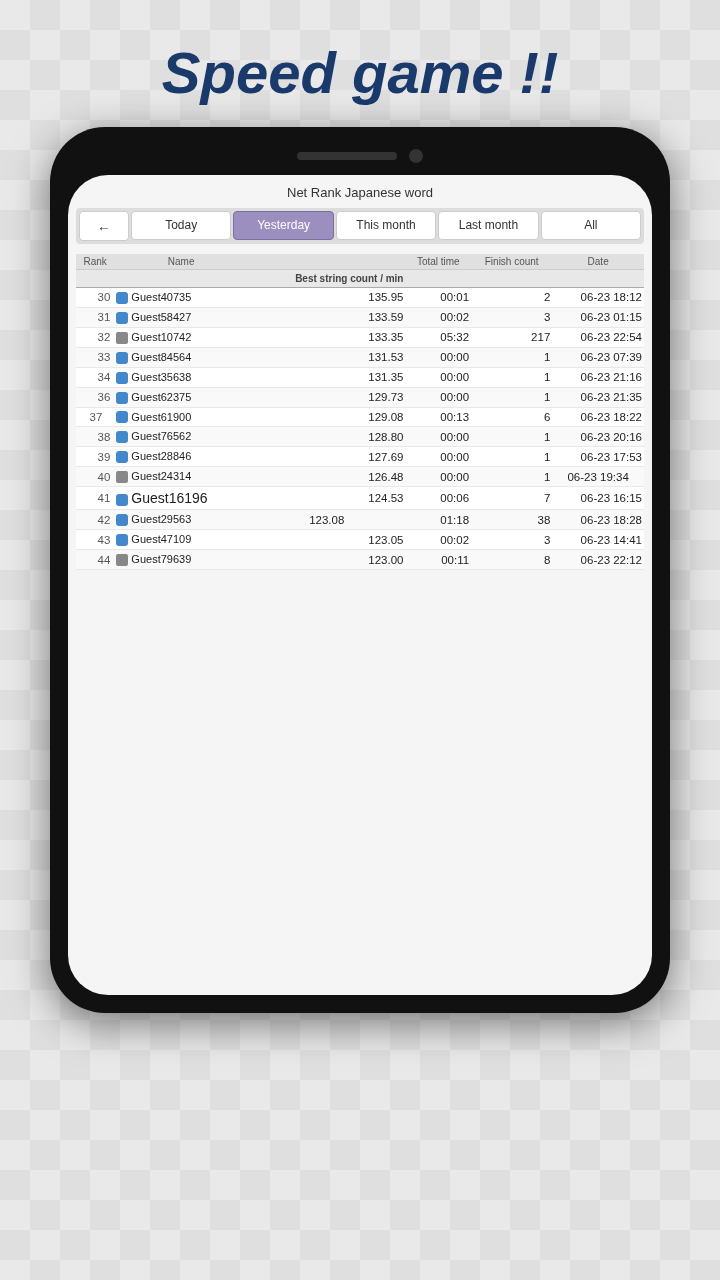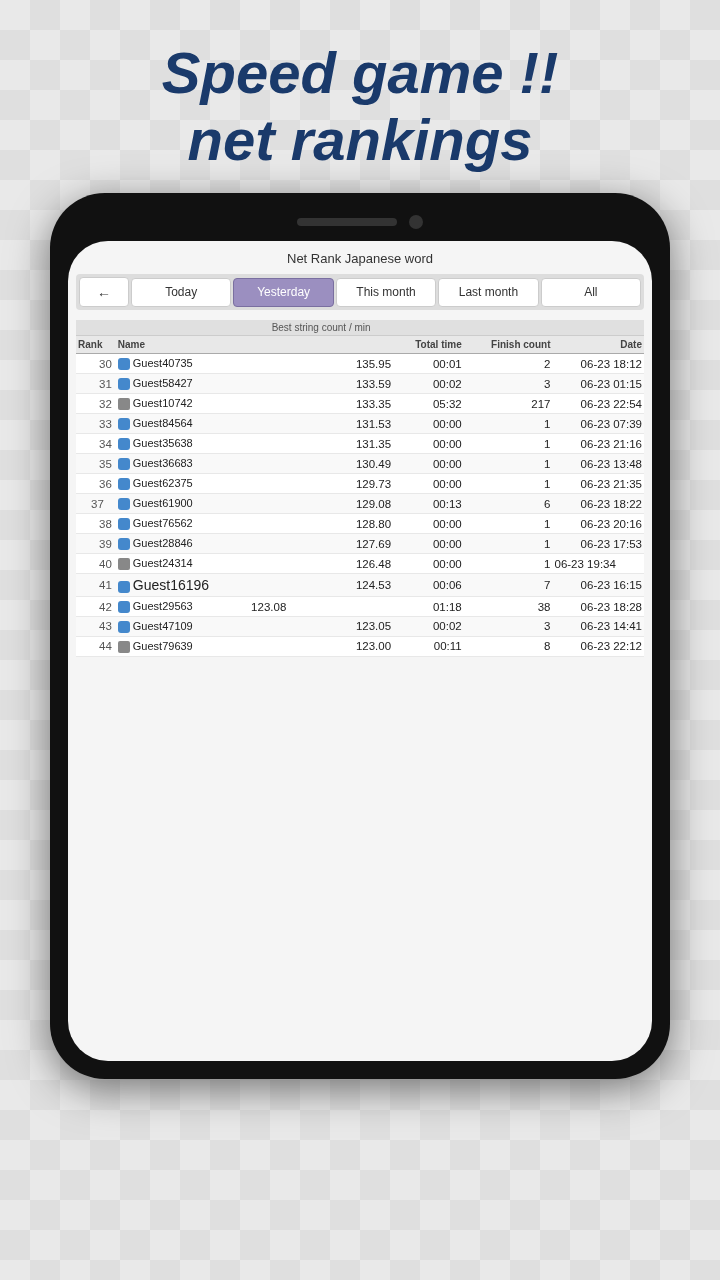--- a/index.html
+++ b/index.html
@@ -192,21 +192,20 @@
 
     td:nth-child(3), td:nth-child(4), td:nth-child(5), td:nth-child(6) {
       text-align: right;
     }
   </style>
 </head>
 <body>
 
 <div class="page-title">
   <div>Speed game !!</div>
-  <div>net rankings</div>
 </div>
 
 <div class="phone-frame">
   <div class="phone-notch-bar">
     <div class="notch-pill"></div>
     <div class="notch-camera"></div>
   </div>
   <div class="phone-screen">
     <div class="app-content">
 
@@ -217,34 +216,34 @@
         <button class="tab-btn">Today</button>
         <button class="tab-btn active">Yester­day</button>
         <button class="tab-btn">This month</button>
         <button class="tab-btn">Last month</button>
         <button class="tab-btn">All</button>
       </div>
 
       <table class="ranking-table">
         <thead>
           <tr>
-            <th></th>
-            <th></th>
-            <th colspan="1">Best string count / min</th>
-            <th></th>
-            <th></th>
-            <th></th>
-          </tr>
-          <tr>
             <th>Rank</th>
             <th>Name</th>
             <th></th>
             <th>Total time</th>
             <th>Finish count</th>
             <th>Date</th>
+          </tr>
+          <tr>
+            <th></th>
+            <th></th>
+            <th colspan="1">Best string count / min</th>
+            <th></th>
+            <th></th>
+            <th></th>
           </tr>
         </thead>
         <tbody id="rankings-body">
         <tr>
               <td style="text-align: right; color: rgb(85, 85, 85); padding-right: 4px;">30</td>
               <td style="white-space: nowrap;"><span style="display: inline-block; width: 12px; height: 12px; border-radius: 3px; background-color: rgb(68, 136, 204); margin-right: 3px; vertical-align: middle;"></span><span style="font-size: 11px;">Guest40735</span></td>
               <td style="text-align: right;">135.95</td>
               <td style="text-align: right;">00:01</td>
               <td style="text-align: right;">2</td>
               <td style="text-align: right; margin-top: 9px;">06-23 18:12</td>
@@ -275,28 +274,20 @@
             </tr>
             <tr>
               <td style="text-align: right; color: rgb(85, 85, 85); padding-right: 4px;">34</td>
               <td style="white-space: nowrap;"><span style="display: inline-block; width: 12px; height: 12px; border-radius: 3px; background-color: rgb(68, 136, 204); margin-right: 3px; vertical-align: middle;"></span><span style="font-size: 11px;">Guest35638</span></td>
               <td style="text-align: right;">131.35</td>
               <td style="text-align: right;">00:00</td>
               <td style="text-align: right;">1</td>
               <td style="text-align: right;">06-23 21:16</td>
             </tr>
             <tr>
-              <td style="text-align: right; color: rgb(85, 85, 85); padding-right: 4px;">35</td>
-              <td style="white-space: nowrap;"><span style="display: inline-block; width: 12px; height: 12px; border-radius: 3px; background-color: rgb(68, 136, 204); margin-right: 3px; vertical-align: middle;"></span><span style="font-size: 11px;">Guest36683</span></td>
-              <td style="text-align: right;">130.49</td>
-              <td style="text-align: right;">00:00</td>
-              <td style="text-align: right;">1</td>
-              <td style="text-align: right;">06-23 13:48</td>
-            </tr>
-            <tr>
               <td style="text-align: right; color: rgb(85, 85, 85); padding-right: 4px;">36</td>
               <td style="white-space: nowrap;"><span style="display: inline-block; width: 12px; height: 12px; border-radius: 3px; background-color: rgb(68, 136, 204); margin-right: 3px; vertical-align: middle;"></span><span style="font-size: 11px;">Guest62375</span></td>
               <td style="text-align: right;">129.73</td>
               <td style="text-align: right;">00:00</td>
               <td style="text-align: right;">1</td>
               <td style="text-align: right;">06-23 21:35</td>
             </tr>
             <tr>
               <td style="text-align: right; color: rgb(85, 85, 85); padding-right: 12px;">37</td>
               <td style="white-space: nowrap;"><span style="display: inline-block; width: 12px; height: 12px; border-radius: 3px; background-color: rgb(68, 136, 204); margin-right: 3px; vertical-align: middle;"></span><span style="font-size: 11px;">Guest61900</span></td>
@@ -320,34 +311,34 @@
               <td style="text-align: right;">00:00</td>
               <td style="text-align: right;">1</td>
               <td style="text-align: right;">06-23 17:53</td>
             </tr>
             <tr>
               <td style="text-align: right; color: rgb(85, 85, 85); padding-right: 4px;">40</td>
               <td style="white-space: nowrap;"><span style="display: inline-block; width: 12px; height: 12px; border-radius: 2px; background-color: rgb(136, 136, 136); margin-right: 3px; vertical-align: middle;"></span><span style="font-size: 11px;">Guest24314</span></td>
               <td style="text-align: right;">126.48</td>
               <td style="text-align: right;">00:00</td>
               <td style="text-align: right;">1</td>
-              <td style="text-align: left;">06-23 19:34</td>
+              <td style="text-align: center;">06-23 19:34</td>
             </tr>
             <tr>
               <td style="text-align: right; color: rgb(85, 85, 85); padding-right: 4px;">41</td>
               <td style="white-space: nowrap;"><span style="display: inline-block; width: 12px; height: 12px; border-radius: 3px; background-color: rgb(68, 136, 204); margin-right: 3px; vertical-align: middle;"></span><span style="font-size: 14px;">Guest16196</span></td>
               <td style="text-align: right;">124.53</td>
               <td style="text-align: right;">00:06</td>
               <td style="text-align: right;">7</td>
               <td style="text-align: right;">06-23 16:15</td>
             </tr>
             <tr>
               <td style="text-align: right; color: rgb(85, 85, 85); padding-right: 4px;">42</td>
               <td style="white-space: nowrap;"><span style="display: inline-block; width: 12px; height: 12px; border-radius: 3px; background-color: rgb(68, 136, 204); margin-right: 3px; vertical-align: middle;"></span><span style="font-size: 11px;">Guest29563</span></td>
-              <td style="text-align: left;">123.08</td>
+              <td style="text-align: center;">123.08</td>
               <td style="text-align: right;">01:18</td>
               <td style="text-align: right;">38</td>
               <td style="text-align: right;">06-23 18:28</td>
             </tr>
             <tr>
               <td style="text-align: right; color: rgb(85, 85, 85); padding-right: 4px;">43</td>
               <td style="white-space: nowrap;"><span style="display: inline-block; width: 12px; height: 12px; border-radius: 3px; background-color: rgb(68, 136, 204); margin-right: 3px; vertical-align: middle;"></span><span style="font-size: 11px;">Guest47109</span></td>
               <td style="text-align: right;">123.05</td>
               <td style="text-align: right;">00:02</td>
               <td style="text-align: right;">3</td>

